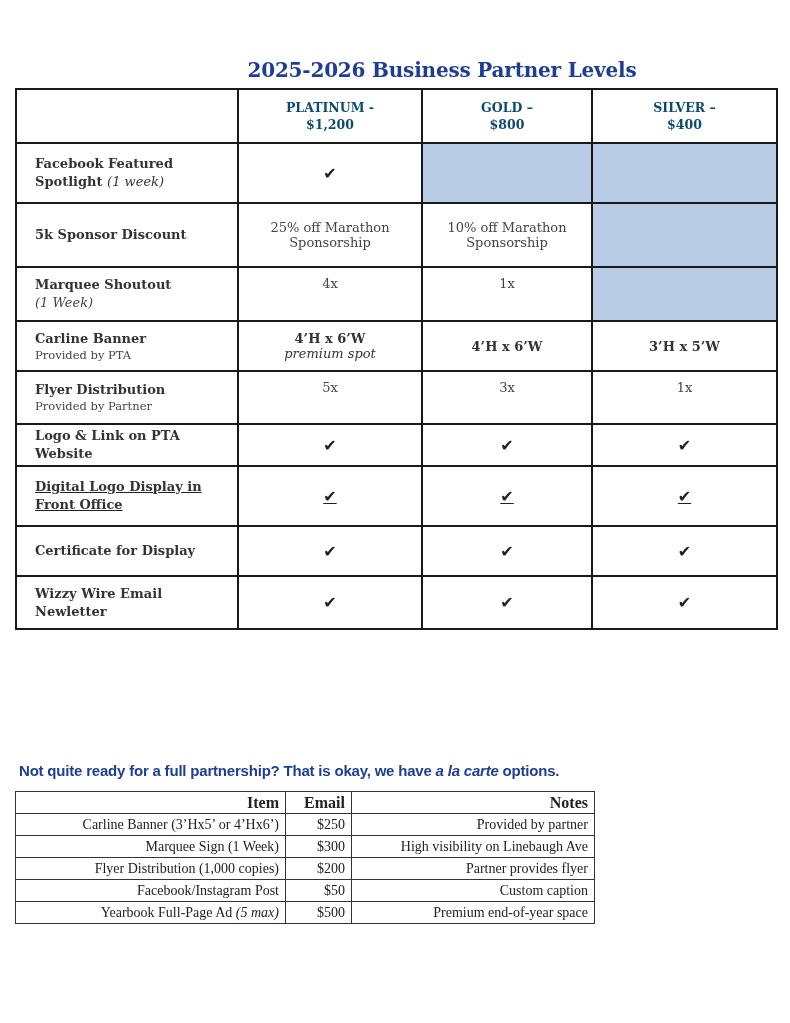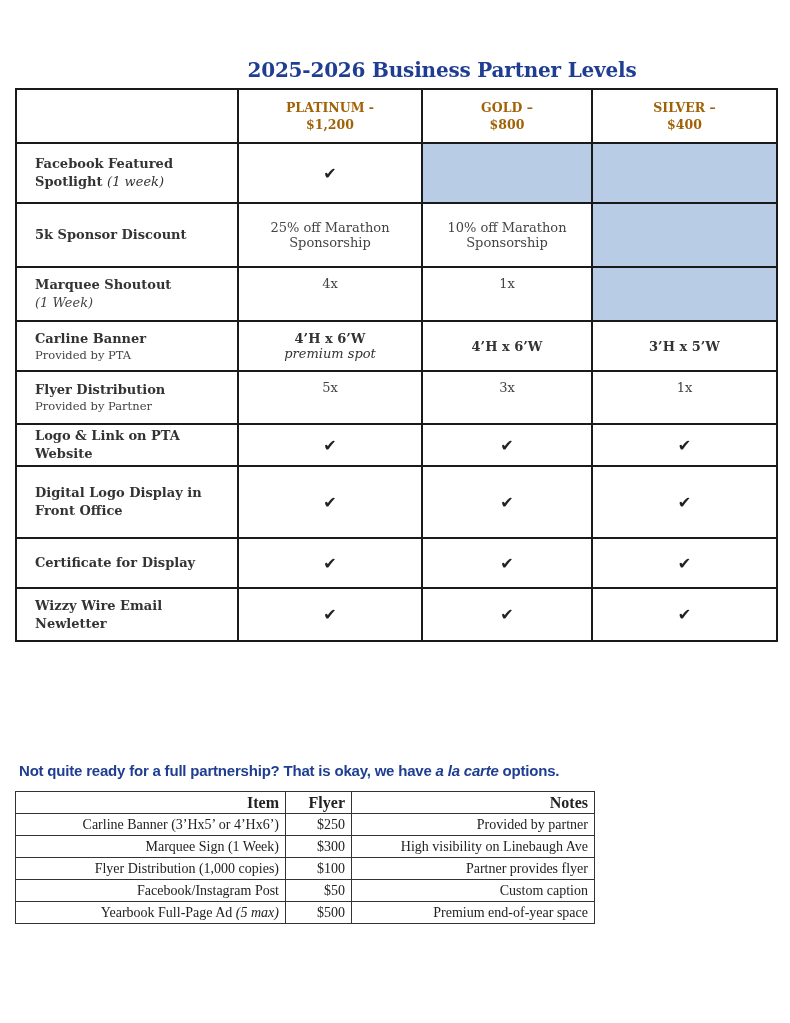--- a/index.html
+++ b/index.html
@@ -6,21 +6,21 @@
   body { width: 790px; height: 1023px; position: relative; overflow: hidden;
          font-family: "DejaVu Serif", "Liberation Serif", serif; color: #222; }
   .title { position: absolute; left: 0; width: 884px; top: 58px; text-align: center;
            font-family: "DejaVu Serif", serif; font-weight: bold; font-size: 20px;
            color: #1f3e92; letter-spacing: -0.2px; }
   table.levels { position: absolute; left: 15px; top: 88px; border-collapse: collapse;
                  table-layout: fixed; width: 761px; }
   table.levels td, table.levels th { border: 2px solid #1a1a1a; padding: 0 6px 0 18px;
                  vertical-align: middle; }
   table.levels th { font-weight: bold; font-size: 12.5px; text-align: center; line-height: 17px;
-                    padding: 0 4px; color: #a16207; }
+                    padding: 0 4px; color: #0c4a6e; }
   table.levels td.feat { font-weight: bold; font-size: 13px; line-height: 18px; color: #333; }
   table.levels td.feat .sub { display: block; font-weight: normal; font-size: 11.5px; line-height: 15px; color: #444; }
   table.levels td.feat .inl { font-weight: normal; font-style: italic; }
   table.levels td.feat .subi { display: block; font-weight: normal; font-style: italic; font-size: 13px; color: #444; }
   table.levels td.val { text-align: center; padding: 0 4px; font-size: 13px; color: #444; }
   table.levels td.val.top { vertical-align: top; padding-top: 8px; }
   table.levels td.val.bold { font-weight: bold; color: #333; }
   table.levels td.val .note { display: block; font-weight: normal; font-style: italic; }
   table.levels td.blank { background: #b8cde5; }
   .check { font-size: 16px; color: #222; font-family: "DejaVu Sans", sans-serif; }
@@ -93,21 +93,21 @@
         <td class="val top"><span>5x</span></td>
         <td class="val top"><span>3x</span></td>
         <td class="val top"><span>1x</span></td>
       </tr>
       <tr style="height: 42px;">
         <td class="feat"><span>Logo &amp; Link on PTA Website</span></td>
         <td class="val"><span class="check">✔</span></td>
         <td class="val"><span class="check">✔</span></td>
         <td class="val"><span class="check">✔</span></td>
       </tr>
-      <tr style="height: 72px;">
+      <tr style="height: 60px; text-decoration: underline;">
         <td class="feat"><span>Digital Logo Display in Front Office</span></td>
         <td class="val"><span class="check">✔</span></td>
         <td class="val"><span class="check">✔</span></td>
         <td class="val"><span class="check">✔</span></td>
       </tr>
       <tr style="height: 50px;">
         <td class="feat"><span>Certificate for Display</span></td>
         <td class="val"><span class="check">✔</span></td>
         <td class="val"><span class="check">✔</span></td>
         <td class="val"><span class="check">✔</span></td>
@@ -125,38 +125,38 @@
 
 <table class="alc">
   <colgroup>
       <col style="width:270px">
       <col style="width:66px">
       <col style="width:243px">
     </colgroup>
   <thead>
     <tr>
       <th>Item</th>
-      <th>Flyer</th>
+      <th>Email</th>
       <th>Notes</th>
     </tr>
   </thead>
   <tbody id="alc-body">
       <tr>
         <td><span>Carline Banner (3’Hx5’ or 4’Hx6’)</span></td>
         <td>$250</td>
         <td>Provided by partner</td>
       </tr>
       <tr>
         <td><span>Marquee Sign (1 Week)</span></td>
         <td>$300</td>
         <td>High visibility on Linebaugh Ave</td>
       </tr>
       <tr>
         <td><span>Flyer Distribution (1,000 copies)</span></td>
-        <td>$100</td>
+        <td>$200</td>
         <td>Partner provides flyer</td>
       </tr>
       <tr>
         <td><span>Facebook/Instagram Post</span></td>
         <td>$50</td>
         <td>Custom caption</td>
       </tr>
       <tr>
         <td><span>Yearbook Full-Page Ad </span><span class="it">(5 max)</span></td>
         <td>$500</td>

